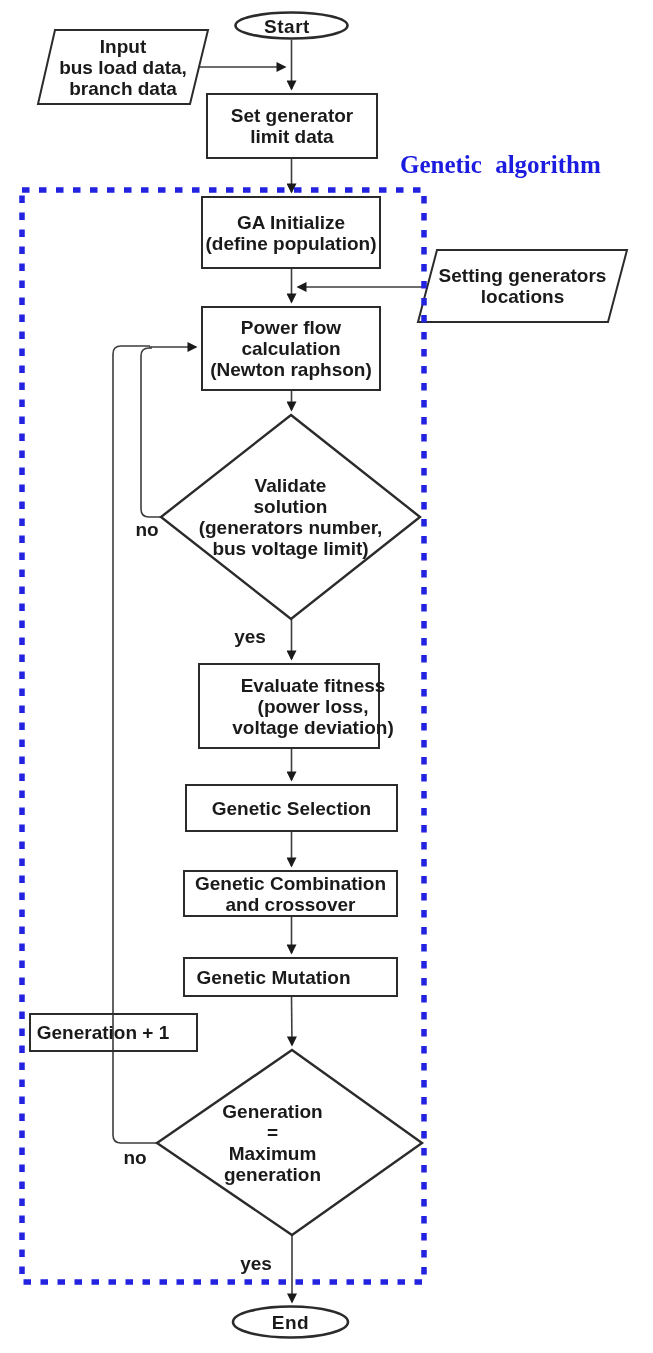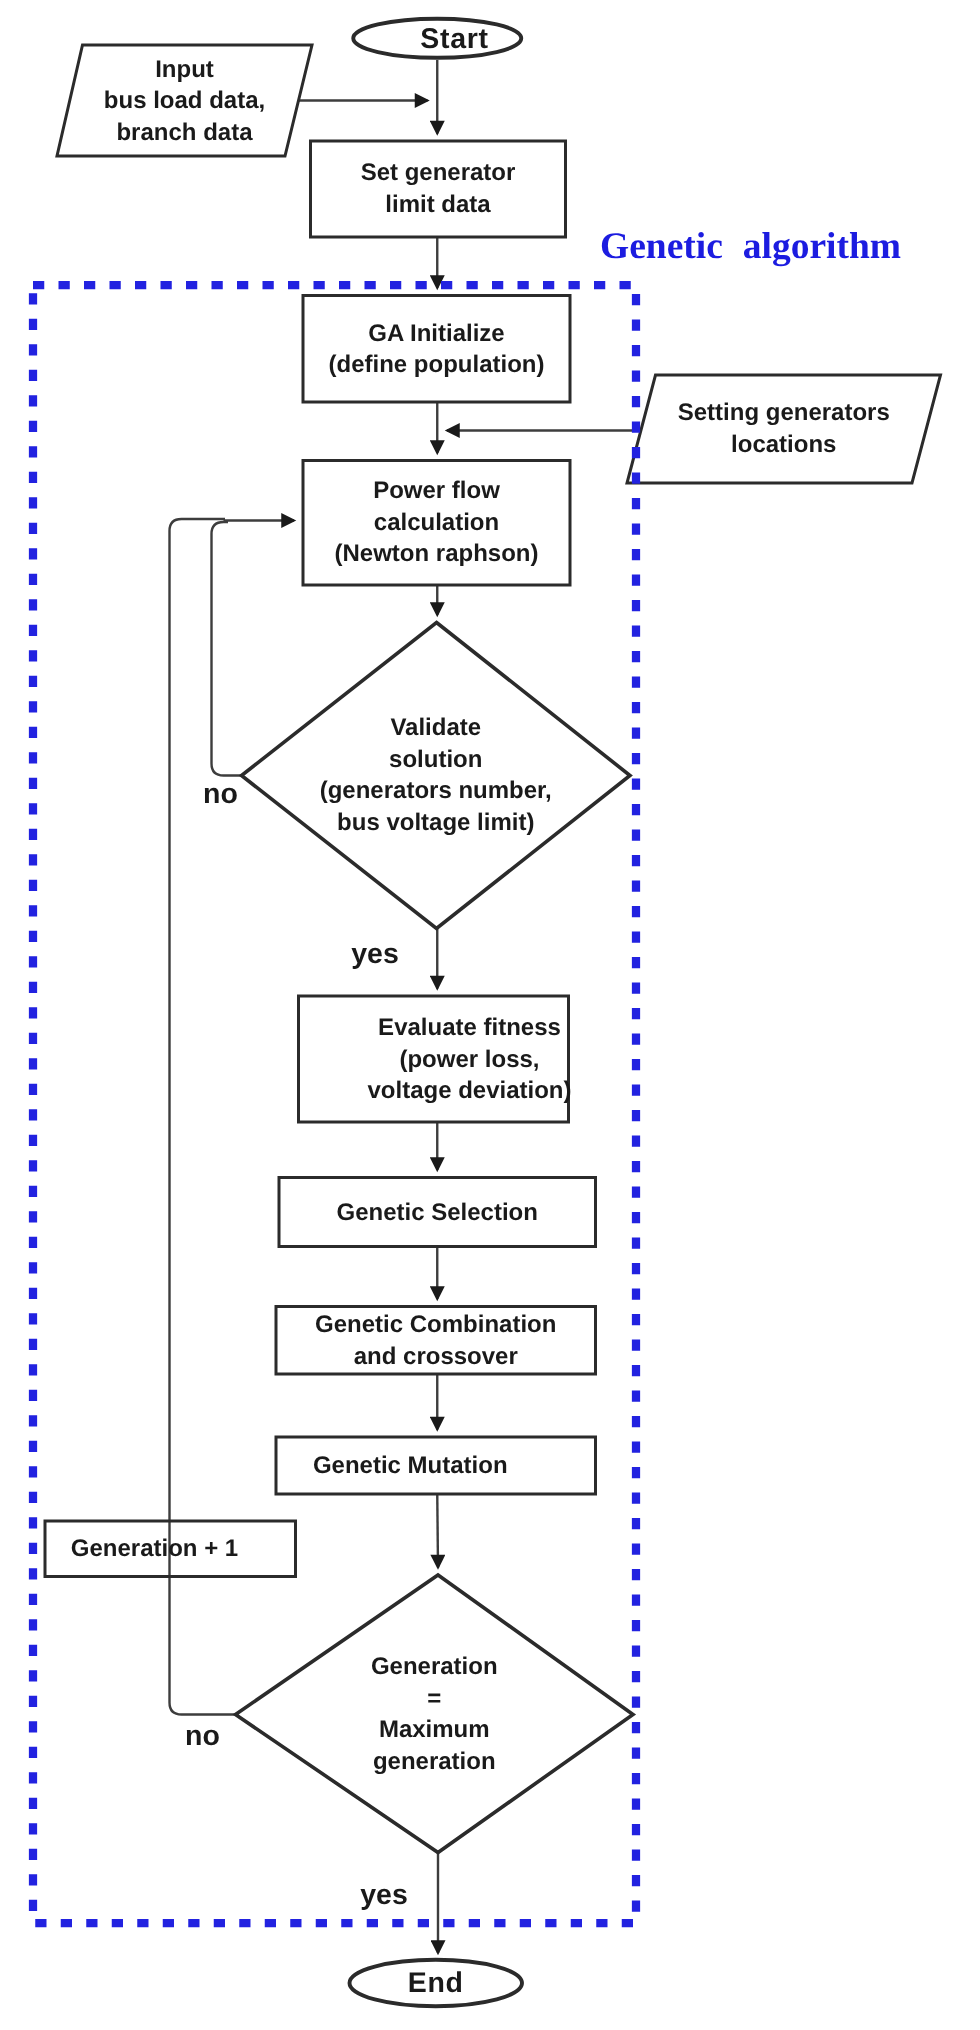--- a/index.html
+++ b/index.html
@@ -9,21 +9,21 @@
     background:#ffffff;
     font-family:"Liberation Sans","DejaVu Sans",sans-serif;
     overflow:hidden;
   }
   .layer{position:absolute;left:0;top:0;}
   .node-label{
     position:absolute;
     display:flex;align-items:center;justify-content:center;
     text-align:center;
     font-weight:bold;
-    font-size:16px;line-height:21px;
+    font-size:19px;line-height:21px;
     color:#1a1a1a;
     white-space:pre-line;
     pointer-events:none;
   }
   .terminator-label{font-size:19px;letter-spacing:0.5px;}
   .edge-label{
     position:absolute;
     display:flex;align-items:center;justify-content:center;
     font-weight:bold;font-size:19px;color:#1a1a1a;
   }
@@ -77,21 +77,21 @@
       <rect x="199" y="664" width="180" height="84" stroke-width="2"></rect>
       <rect x="186" y="785" width="211" height="46" stroke-width="2"></rect>
       <rect x="184" y="871" width="213" height="45" stroke-width="2"></rect>
       <rect x="184" y="958" width="213" height="38" stroke-width="2"></rect>
       <rect x="30" y="1014" width="167" height="37" stroke-width="2" fill="none"></rect>
       <polygon points="292,1050 422,1143 292,1235 157,1143" stroke-width="2.4"></polygon>
       <ellipse cx="290.5" cy="1322" rx="57.5" ry="15.5" stroke-width="2.6"></ellipse>
     </g>
   </svg>
 
-  <div class="node-label terminator-label" style="left:246px;top:12px;width:114px;height:28px;">Start</div>
+  <div class="node-label terminator-label" style="left:230px;top:12px;width:114px;height:28px;">Start</div>
   <div class="node-label" style="left:38px;top:30px;width:170px;height:74px;">Input
 bus load data,
 branch data</div>
   <div class="node-label" style="left:207px;top:94px;width:170px;height:64px;">Set generator
 limit data</div>
   <div class="node-label" style="left:202px;top:197px;width:178px;height:71px;">GA Initialize
 (define population)</div>
   <div class="node-label" style="left:418px;top:250px;width:209px;height:72px;">Setting generators
 locations</div>
   <div class="node-label" style="left:202px;top:307px;width:178px;height:83px;">Power flow
@@ -102,21 +102,21 @@
 (generators number,
 bus voltage limit)</div>
   <div class="node-label" style="left:199px;top:664px;width:180px;height:84px;padding-left:24px;">Evaluate fitness
 (power loss,
 voltage deviation)</div>
   <div class="node-label" style="left:186px;top:785px;width:211px;height:46px;">Genetic Selection</div>
   <div class="node-label" style="left:184px;top:871px;width:213px;height:45px;">Genetic Combination
 and crossover</div>
   <div class="node-label" style="left:184px;top:958px;width:179px;height:38px;">Genetic Mutation</div>
   <div class="node-label" style="left:30px;top:1014px;width:146px;height:37px;">Generation + 1</div>
-  <div class="node-label" style="left:157px;top:1060px;width:265px;height:165px;">Generation
+  <div class="node-label" style="left:140px;top:1060px;width:265px;height:165px;">Generation
 =
 Maximum
 generation</div>
   <div class="node-label terminator-label" style="left:233px;top:1307px;width:115px;height:31px;">End</div>
 
   <div class="edge-label" style="left:122px;top:518px;width:50px;height:24px;">no</div>
   <div class="edge-label" style="left:222px;top:625px;width:56px;height:24px;">yes</div>
   <div class="edge-label" style="left:110px;top:1146px;width:50px;height:24px;">no</div>
   <div class="edge-label" style="left:228px;top:1252px;width:56px;height:24px;">yes</div>
 

